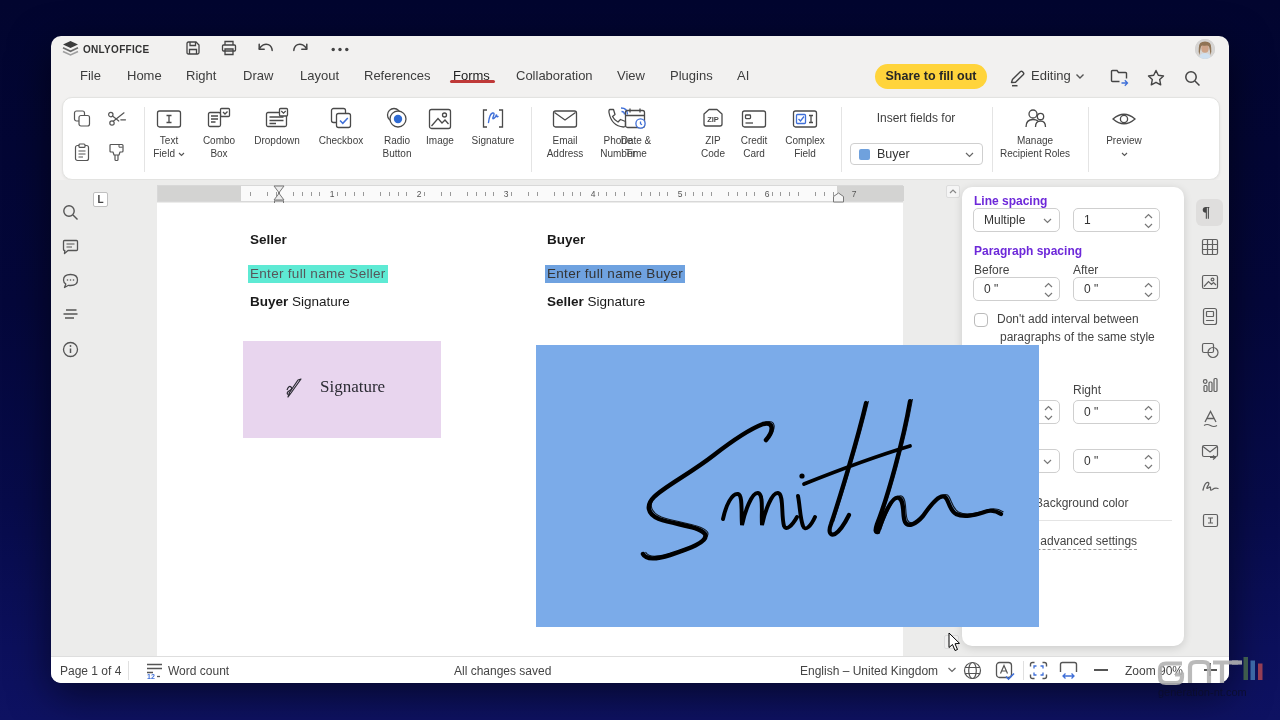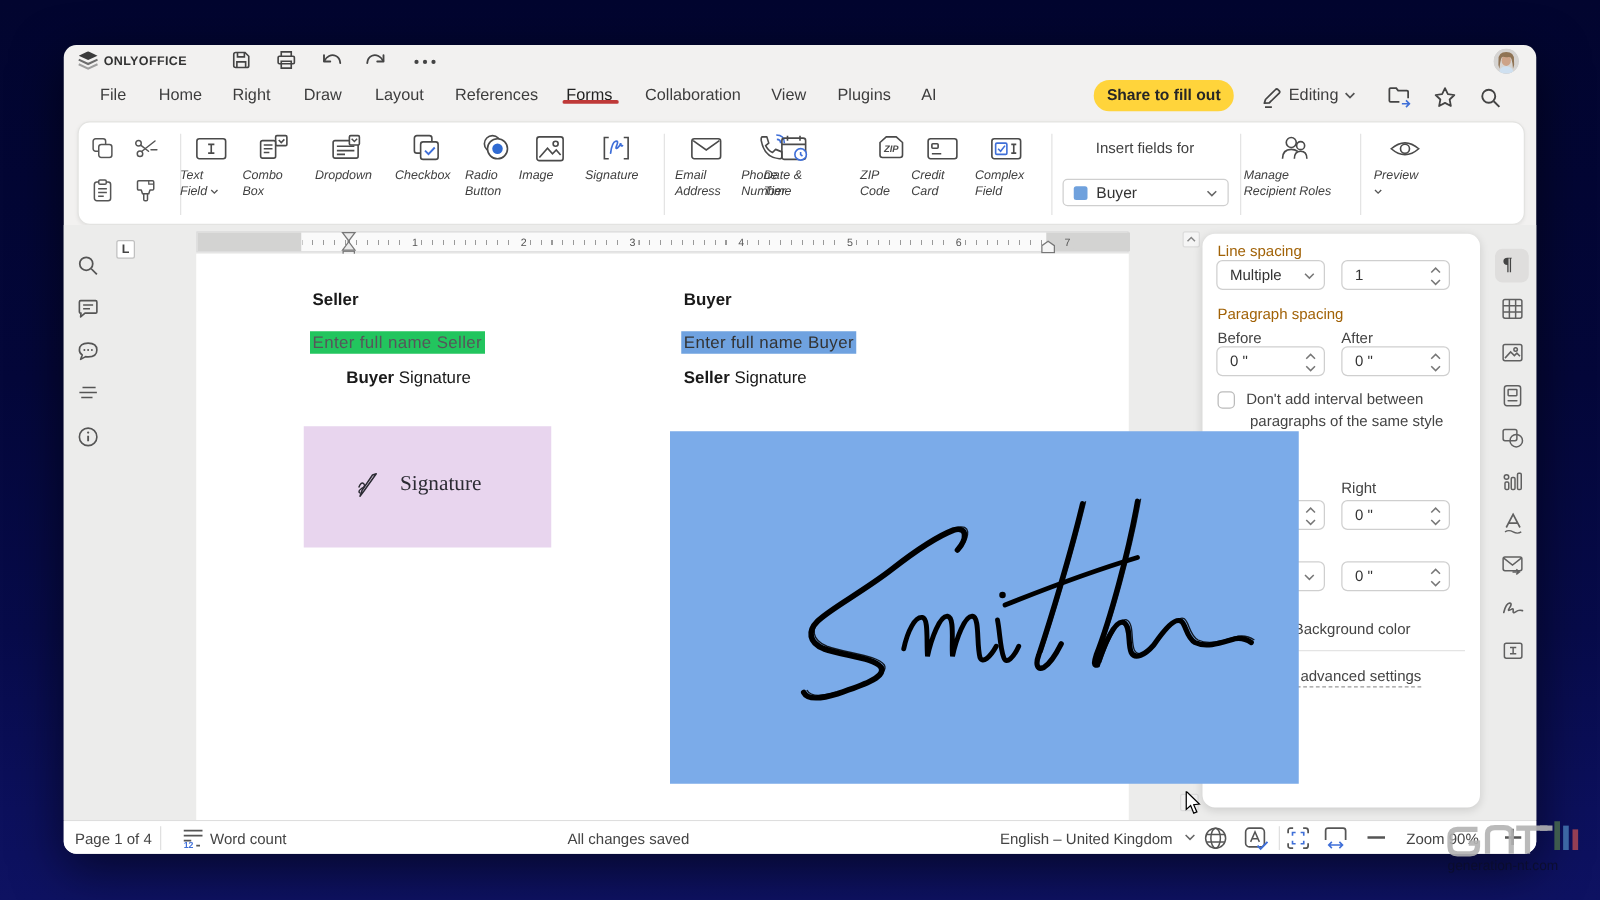--- a/index.html
+++ b/index.html
@@ -23,42 +23,42 @@
 
 .menu span { position:absolute; top:32px; font-size:13px; color:#3d3d3d; }
 .forms-u { position:absolute; left:399px; top:44px; width:45px; height:2.5px; background:#bf3938; border-radius:2px; }
 .share-btn { position:absolute; left:824px; top:28px; width:112px; height:25px; background:#ffd43b; border-radius:13px;
   font-size:12.5px; font-weight:bold; color:#262626; text-align:center; line-height:25px; }
 .edit-txt { position:absolute; left:980px; top:32px; font-size:13px; color:#3d3d3d; }
 
 .tbar { position:absolute; left:11px; top:61px; width:1158px; height:83px; background:#fff; border-radius:10px;
   border:1px solid #e3e3e1; box-shadow:0 1px 3px rgba(0,0,0,.06); }
 .tsep { position:absolute; top:9px; width:1px; height:65px; background:#e4e4e4; }
-.tbtn { position:absolute; top:8px; text-align:left; color:#404040;font-style:italic; }
+.tbtn { position:absolute; top:8px; text-align:center; color:#404040; }
 .tbtn .lbl { font-size:10px; line-height:12.5px; margin-top:3px; color:#404040; }
 .tbtn svg { margin:0 auto; }
 .ins-lbl { position:absolute; top:13px; width:140px; text-align:center; font-size:12px; color:#404040; }
 .buyer-box { position:absolute; left:787px; top:45px; width:133px; height:22px; border:1px solid #cfcfcf; border-radius:4px; background:#fff; }
 
 .doc { position:absolute; left:0; top:144px; width:1178px; height:476px; background:#ececeb; }
 .page { position:absolute; left:106px; top:167px; width:746px; height:453px; background:#fff; }
 .ruler { position:absolute; left:106px; top:149px; width:746px; height:17px; background:#fafafa; border:1px solid #d8d8d8; }
 .ruler .gray { position:absolute; top:0; height:100%; background:#d3d3d2; }
 .rnum { position:absolute; top:3.5px; font-size:8.5px; color:#555; background:#fafafa; padding:0 2px; line-height:9px; }
 .lbox { position:absolute; left:42px; top:156px; width:15px; height:15px; background:#fff; border:1px solid #c0c0c0; border-radius:2px;
   font-size:10px; font-weight:bold; color:#444; text-align:center; line-height:14px; }
 
 .dt { position:absolute; font-size:13.5px; color:#1a1a1a; white-space:nowrap; }
 .hl { position:absolute; height:18px; font-size:13.5px; line-height:18px; padding:0 2px; white-space:nowrap; letter-spacing:0.3px; }
 .pinkbox { position:absolute; left:192px; top:305px; width:198px; height:97px; background:#e8d5ee; }
 .bluebox { position:absolute; left:485px; top:309px; width:503px; height:282px; background:#7babe9; z-index:30; }
 
 .rpanel { position:absolute; left:911px; top:151px; width:222px; height:459px; background:#fff; border-radius:10px;
   box-shadow:0 2px 8px rgba(0,0,0,.14); z-index:10; }
-.rp-h { position:absolute; font-size:12px; font-weight:normal; color:#a16207; }
+.rp-h { position:absolute; font-size:12px; font-weight:bold; color:#6d28d9; }
 .rp-l { position:absolute; font-size:12px; color:#444; }
 .spin { position:absolute; width:87px; height:24px; border:1px solid #cfcfcf; border-radius:5px; background:#fff;
   font-size:12px; color:#333; line-height:22px; padding-left:10px; }
 .spin svg.ud { position:absolute; right:6px; top:4px; }
 .spin svg.sel-a { position:absolute; right:7px; top:9px; }
 .rside { position:absolute; }
 
 .sbar { position:absolute; left:0; top:620px; width:1178px; height:27px; background:#fff; border-top:1px solid #dedede;
   border-radius:0 0 10px 10px; }
 .sbar .t { position:absolute; top:7px; font-size:12px; color:#444; white-space:nowrap; }
@@ -393,23 +393,23 @@
     </svg>
     <svg style="position:absolute; left:674px; top:6px;" width="13" height="11" viewBox="0 0 13 11">
       <path d="M1.5 10 V4.5 L6.5 1 L11.5 4.5 V10 Z" fill="#f5f5f5" stroke="#777" stroke-width="1"></path>
     </svg>
   </div>
   <div class="lbox">L</div>
   <div class="page"></div>
 
   <div class="dt" style="left:199px; top:196px; font-weight:bold;">Seller</div>
   <div class="dt" style="left:496px; top:196px; font-weight:bold;">Buyer</div>
-  <div class="hl" style="left:197px; top:229px; background:#22c55e; color:#56565a;">Enter full name Seller</div>
+  <div class="hl" style="left:197px; top:229px; background:#5eead4; color:#56565a;">Enter full name Seller</div>
   <div class="hl" style="left:494px; top:229px; background:#6fa2e0; color:#333;">Enter full name Buyer</div>
-  <div class="dt" style="left:209px; top:258px;padding-left:17px;"><b>Buyer</b> Signature</div>
+  <div class="dt" style="left:182px; top:258px;padding-left:17px;"><b>Buyer</b> Signature</div>
   <div class="dt" style="left:496px; top:258px;"><b>Seller</b> Signature</div>
 
   <div class="pinkbox">
     <div style="position:absolute; left:77px; top:36px; font-family:'Liberation Serif',serif; font-size:17px; color:#2b2b33;">Signature</div>
     <svg style="position:absolute; left:42px; top:36px;" width="20" height="22" viewBox="0 0 20 22" fill="none" stroke="#2b2b33" stroke-width="1.2">
       <path d="M16 2 L6 16 L3 20 L4.5 15.5 L13 3 Z" stroke-linejoin="round"></path>
       <path d="M2 13 Q4 8 6 10 Q8 12 4 14 Q1 16 3 17.5"></path>
     </svg>
   </div>
 

